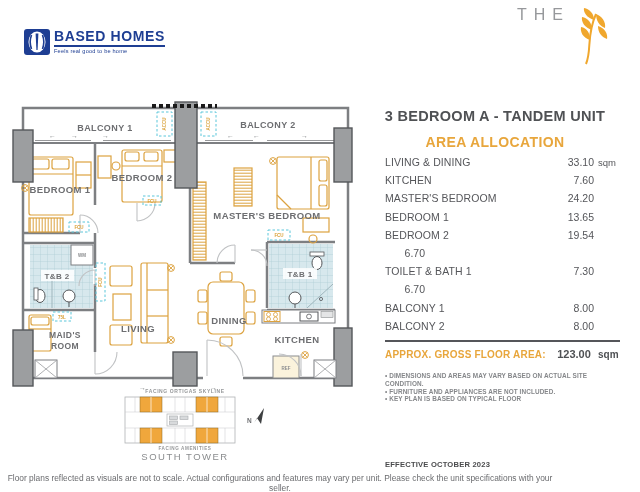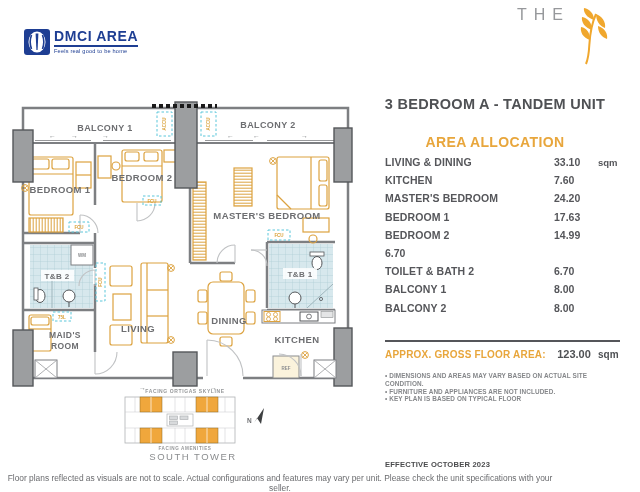--- a/index.html
+++ b/index.html
@@ -12,41 +12,41 @@
   .dmci-text{display:flex;flex-direction:column}
   .dmci-name{font-size:14px;font-weight:bold;color:#1E3E93;letter-spacing:0.6px;border-bottom:2px solid #1E3E93;line-height:15px;padding-bottom:1px}
   .dmci-tag{font-size:5.6px;color:#1E3E93;margin-top:1px;letter-spacing:0.2px}
 
   
   .oriana{right:26px;top:6px;height:62px;display:flex;align-items:flex-start}
   .oriana .word{font-size:16px;color:#96989B;letter-spacing:7px;padding-bottom:15px;font-weight:400}
   .oriana svg{margin:0 2px}
 
   
-  .panel-title{left:355px;top:96px;width:280px;text-align:center;font-size:14.5px;font-weight:bold;color:#4F5154;letter-spacing:0.3px}
+  .panel-title{left:355px;top:108px;width:280px;text-align:center;font-size:14.5px;font-weight:bold;color:#4F5154;letter-spacing:0.3px}
   .panel-section{left:355px;top:134px;width:280px;text-align:center;font-size:14px;font-weight:bold;color:#E8A63C;letter-spacing:0.4px}
   .area-table{left:385px;top:156px;width:235px}
-  .row{display:flex;align-items:baseline;height:18.2px;font-weight:bold;font-size:10.5px;color:#55565A}
+  .row{display:flex;align-items:baseline;height:18.2px;font-weight:normal;font-size:10.5px;color:#55565A}
   .row .lbl{flex:1;letter-spacing:0.1px}
-  .row .val{width:40px;}
+  .row .val{width:40px;text-align:right}
   .row .unit{width:26px;padding-left:4px;font-size:9.5px}
   .divider{left:385px;top:340px;width:235px;height:2px;background:#55565A}
   .gross{left:385px;top:348px;width:235px;display:flex;align-items:baseline}
   .gross .lbl{flex:1;font-size:10px;font-weight:bold;color:#E8A63C;letter-spacing:0.2px}
   .gross .val{width:40px;text-align:center;font-size:11px;font-weight:bold;color:#4F5154}
   .gross .unit{width:26px;padding-left:4px;font-size:10px;font-weight:bold;color:#4F5154}
   .notes{left:385px;top:372px;width:240px;font-size:6.4px;line-height:7.8px;color:#85878A;font-weight:600;letter-spacing:0.1px}
   .effective{left:385px;top:460px;width:192px;text-align:left;font-size:7.6px;font-weight:bold;color:#4A4B4D;letter-spacing:0.2px}
 
   
   .plan-svg{left:5px;top:100px}
   .facing-sky{left:60px;top:388px;width:250px;text-align:center;font-size:5px;color:#96989A;letter-spacing:0.6px;font-weight:600}
   .keyplan-svg{left:118px;top:395px}
   .facing-amen{left:60px;top:446px;width:250px;text-align:center;font-size:4.6px;color:#96989A;letter-spacing:0.6px;font-weight:600}
-  .tower{left:68px;top:451px;width:250px;text-align:center;font-size:9.5px;color:#8A8C8E;letter-spacing:1.5px}
+  .tower{left:60px;top:451px;width:250px;text-align:center;font-size:9.5px;color:#8A8C8E;letter-spacing:1.5px}
   .footer{left:0;top:473px;width:560px;text-align:center;font-size:8.4px;color:#6B6C6F}
 
   
   svg text{font-family:"Liberation Sans",sans-serif;font-weight:bold;fill:#6D6E71}
   .room-lb{letter-spacing:0.4px}
   .tag-t{fill:#D99F35;font-weight:bold}
   .tiny-gray{fill:#8A8C8E;font-weight:bold}
   .arrow-t{fill:#8A8C8E;font-weight:normal}
 </style>
 </head>
@@ -54,21 +54,21 @@
 
 <div class="abs dmci">
   <svg width="26" height="26" viewBox="0 0 26 26">
     <rect x="0" y="0" width="26" height="26" rx="3" fill="#1E3E93"></rect>
     <ellipse cx="13" cy="13" rx="8.5" ry="10.5" fill="#fff"></ellipse>
     <polygon points="11.6,4.5 14.4,4.5 13.6,21 12.4,21" fill="#1E3E93"></polygon>
     <path d="M7.5 6 C6 10 6 16 7.5 20" stroke="#1E3E93" stroke-width="1.6" fill="none"></path>
     <path d="M18.5 6 C20 10 20 16 18.5 20" stroke="#1E3E93" stroke-width="1.6" fill="none"></path>
   </svg>
   <div class="dmci-text">
-    <span class="dmci-name">DMCI AREA</span>
+    <span class="dmci-name">BASED HOMES</span>
     <span class="dmci-tag">Feels real good to be home</span>
   </div>
 </div>
 
 <div class="abs oriana">
   <span class="word">THE</span>
   <svg width="40" height="60" viewBox="0 0 40 60">
     <path d="M14 58 C20 44 14 30 24 8" stroke="#F0A72D" stroke-width="2" fill="none"></path>
     <path d="M24 8 C30 10 34 16 33 22 C27 20 24 14 24 8 Z" fill="#F0A72D"></path>
     <path d="M22 14 C15 12 11 6 12 2 C18 3 22 8 22 14 Z" fill="#F0A72D"></path>
@@ -92,34 +92,38 @@
       <span class="val">7.60</span>
       <span class="unit"></span>
     </div>
   <div class="row">
       <span class="lbl">MASTER'S BEDROOM</span>
       <span class="val">24.20</span>
       <span class="unit"></span>
     </div>
   <div class="row">
       <span class="lbl">BEDROOM 1</span>
-      <span class="val">17.63</span>
+      <span class="val">13.65</span>
       <span class="unit"></span>
     </div>
   <div class="row">
       <span class="lbl">BEDROOM 2</span>
-      <span class="val">14.99</span>
+      <span class="val">19.54</span>
       <span class="unit"></span>
     </div>
   <div class="row">
       <span class="val">6.70</span>
       <span class="unit"></span>
     </div>
   <div class="row">
-      <span class="lbl">TOILET &amp; BATH 2</span>
+      <span class="lbl">TOILET &amp; BATH 1</span>
+      <span class="val">7.30</span>
+      <span class="unit"></span>
+    </div>
+  <div class="row">
       <span class="val">6.70</span>
       <span class="unit"></span>
     </div>
   <div class="row">
       <span class="lbl">BALCONY 1</span>
       <span class="val">8.00</span>
       <span class="unit"></span>
     </div>
   <div class="row">
       <span class="lbl">BALCONY 2</span>

